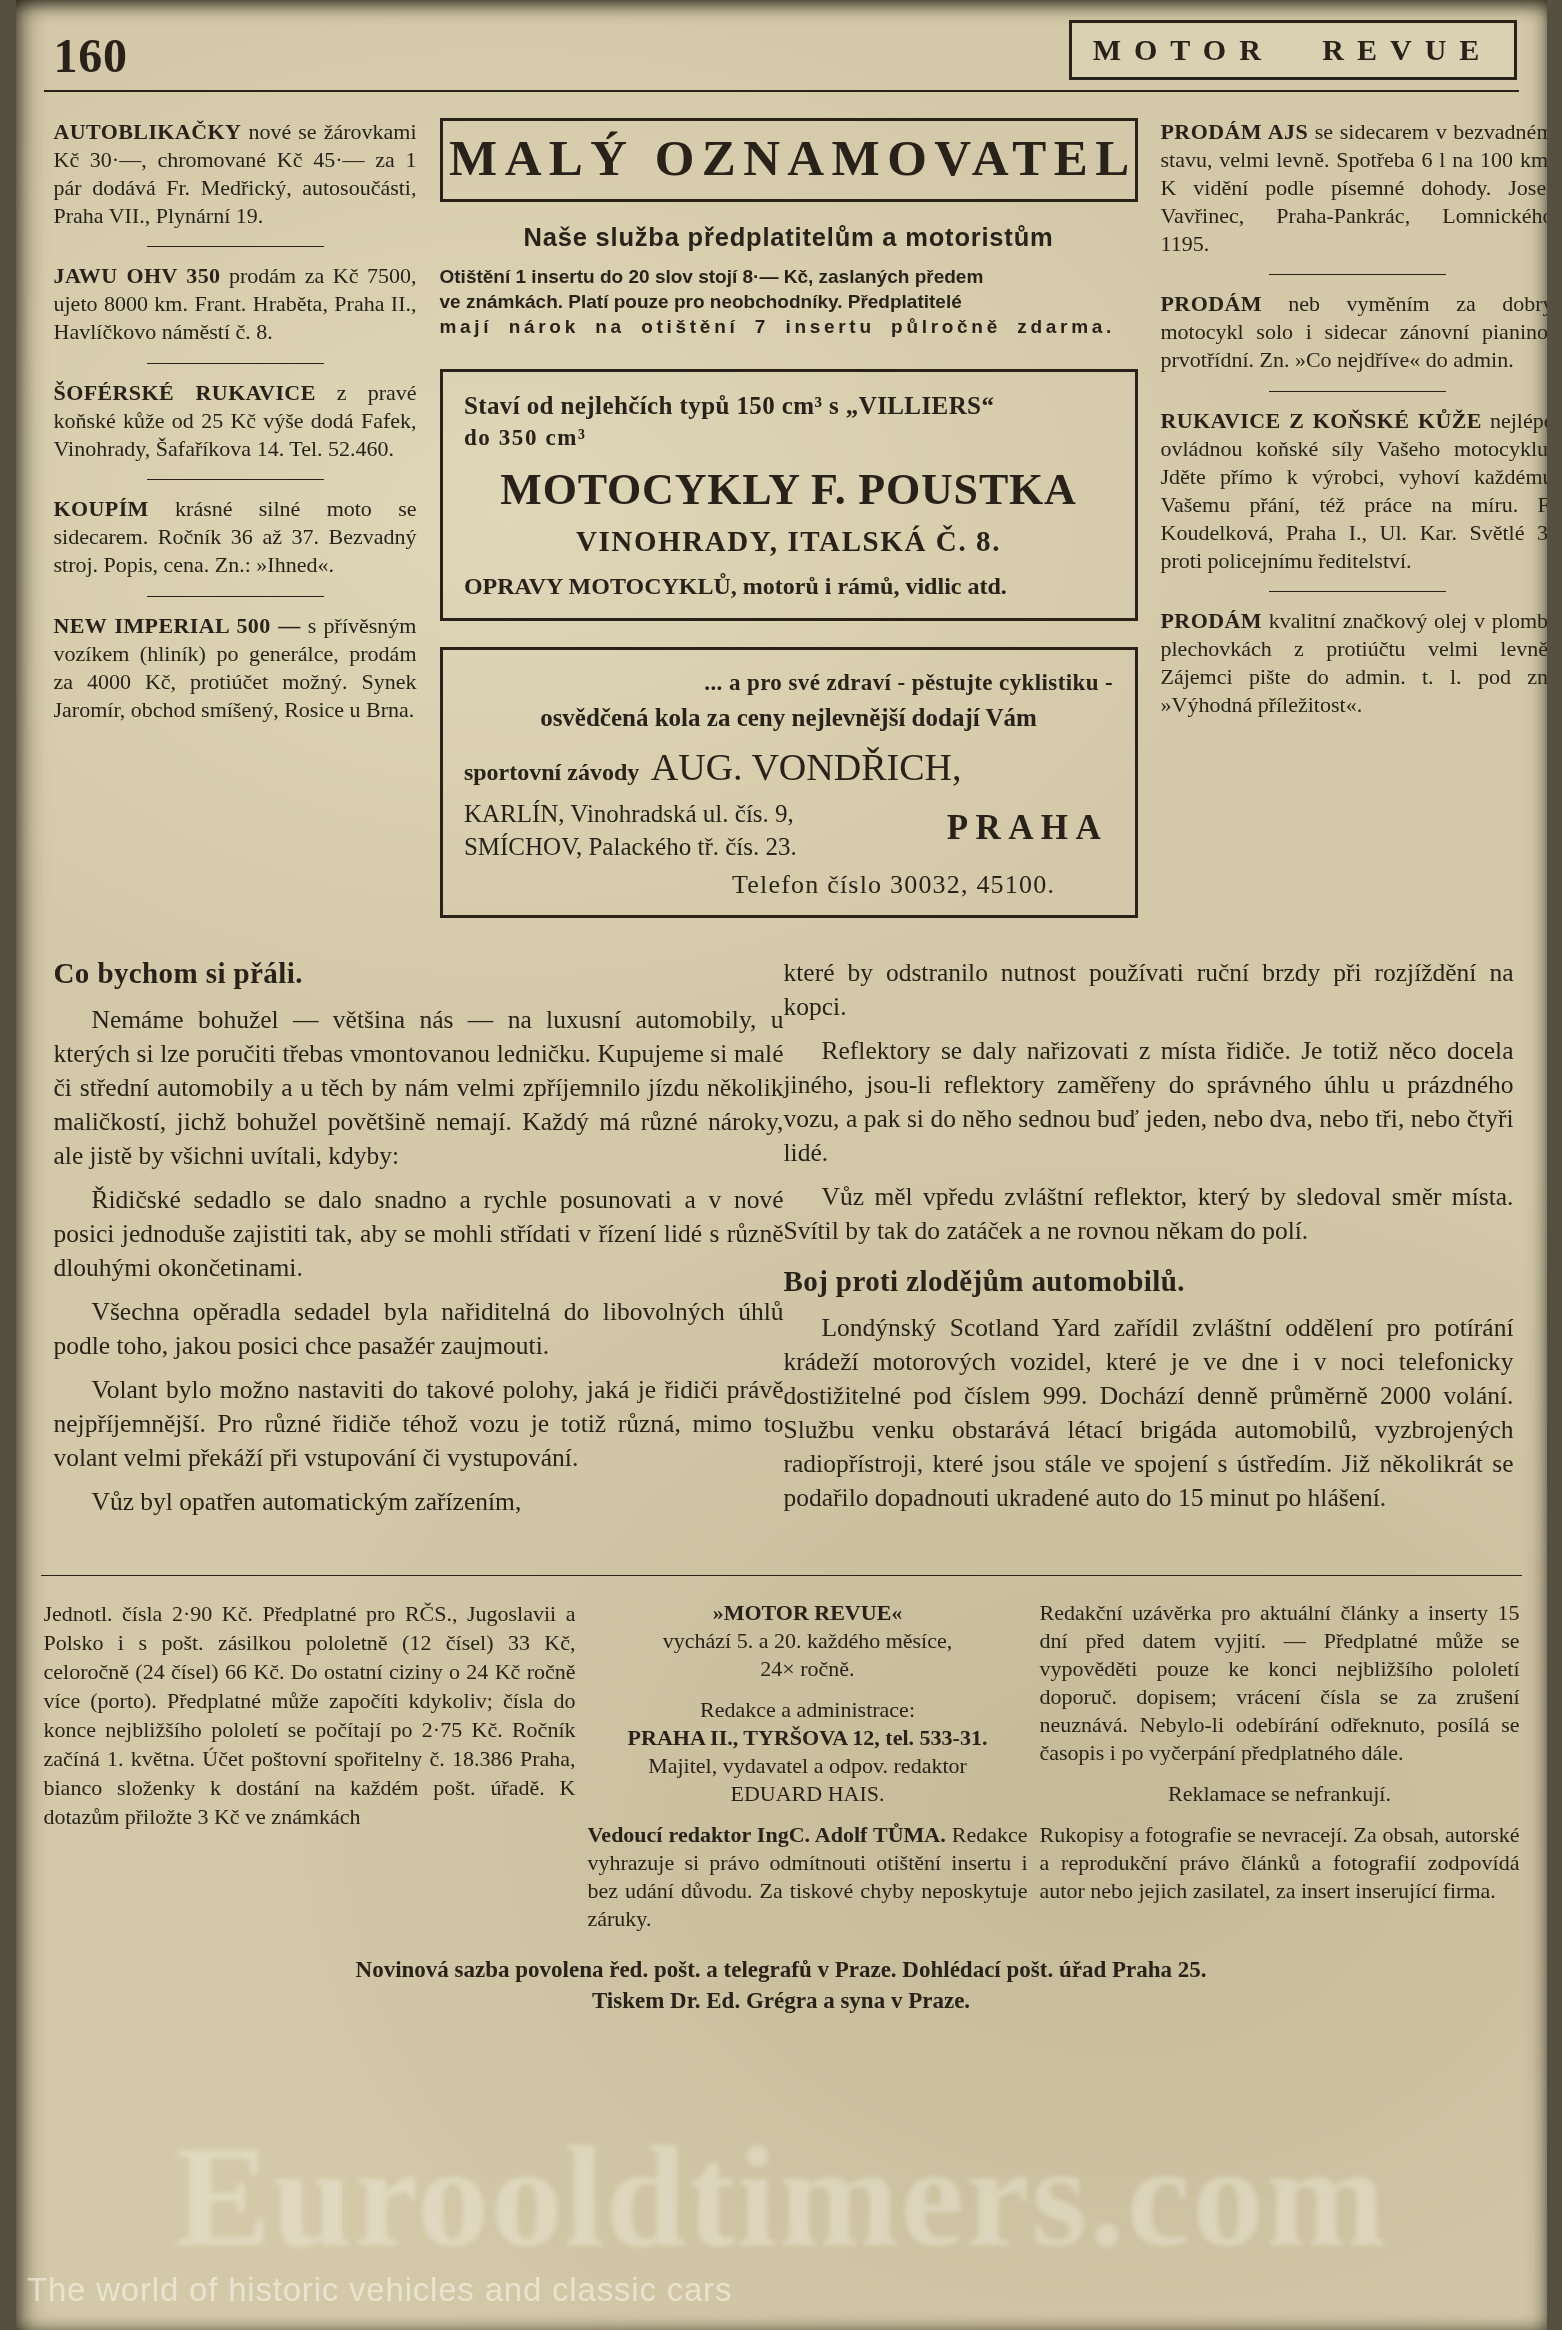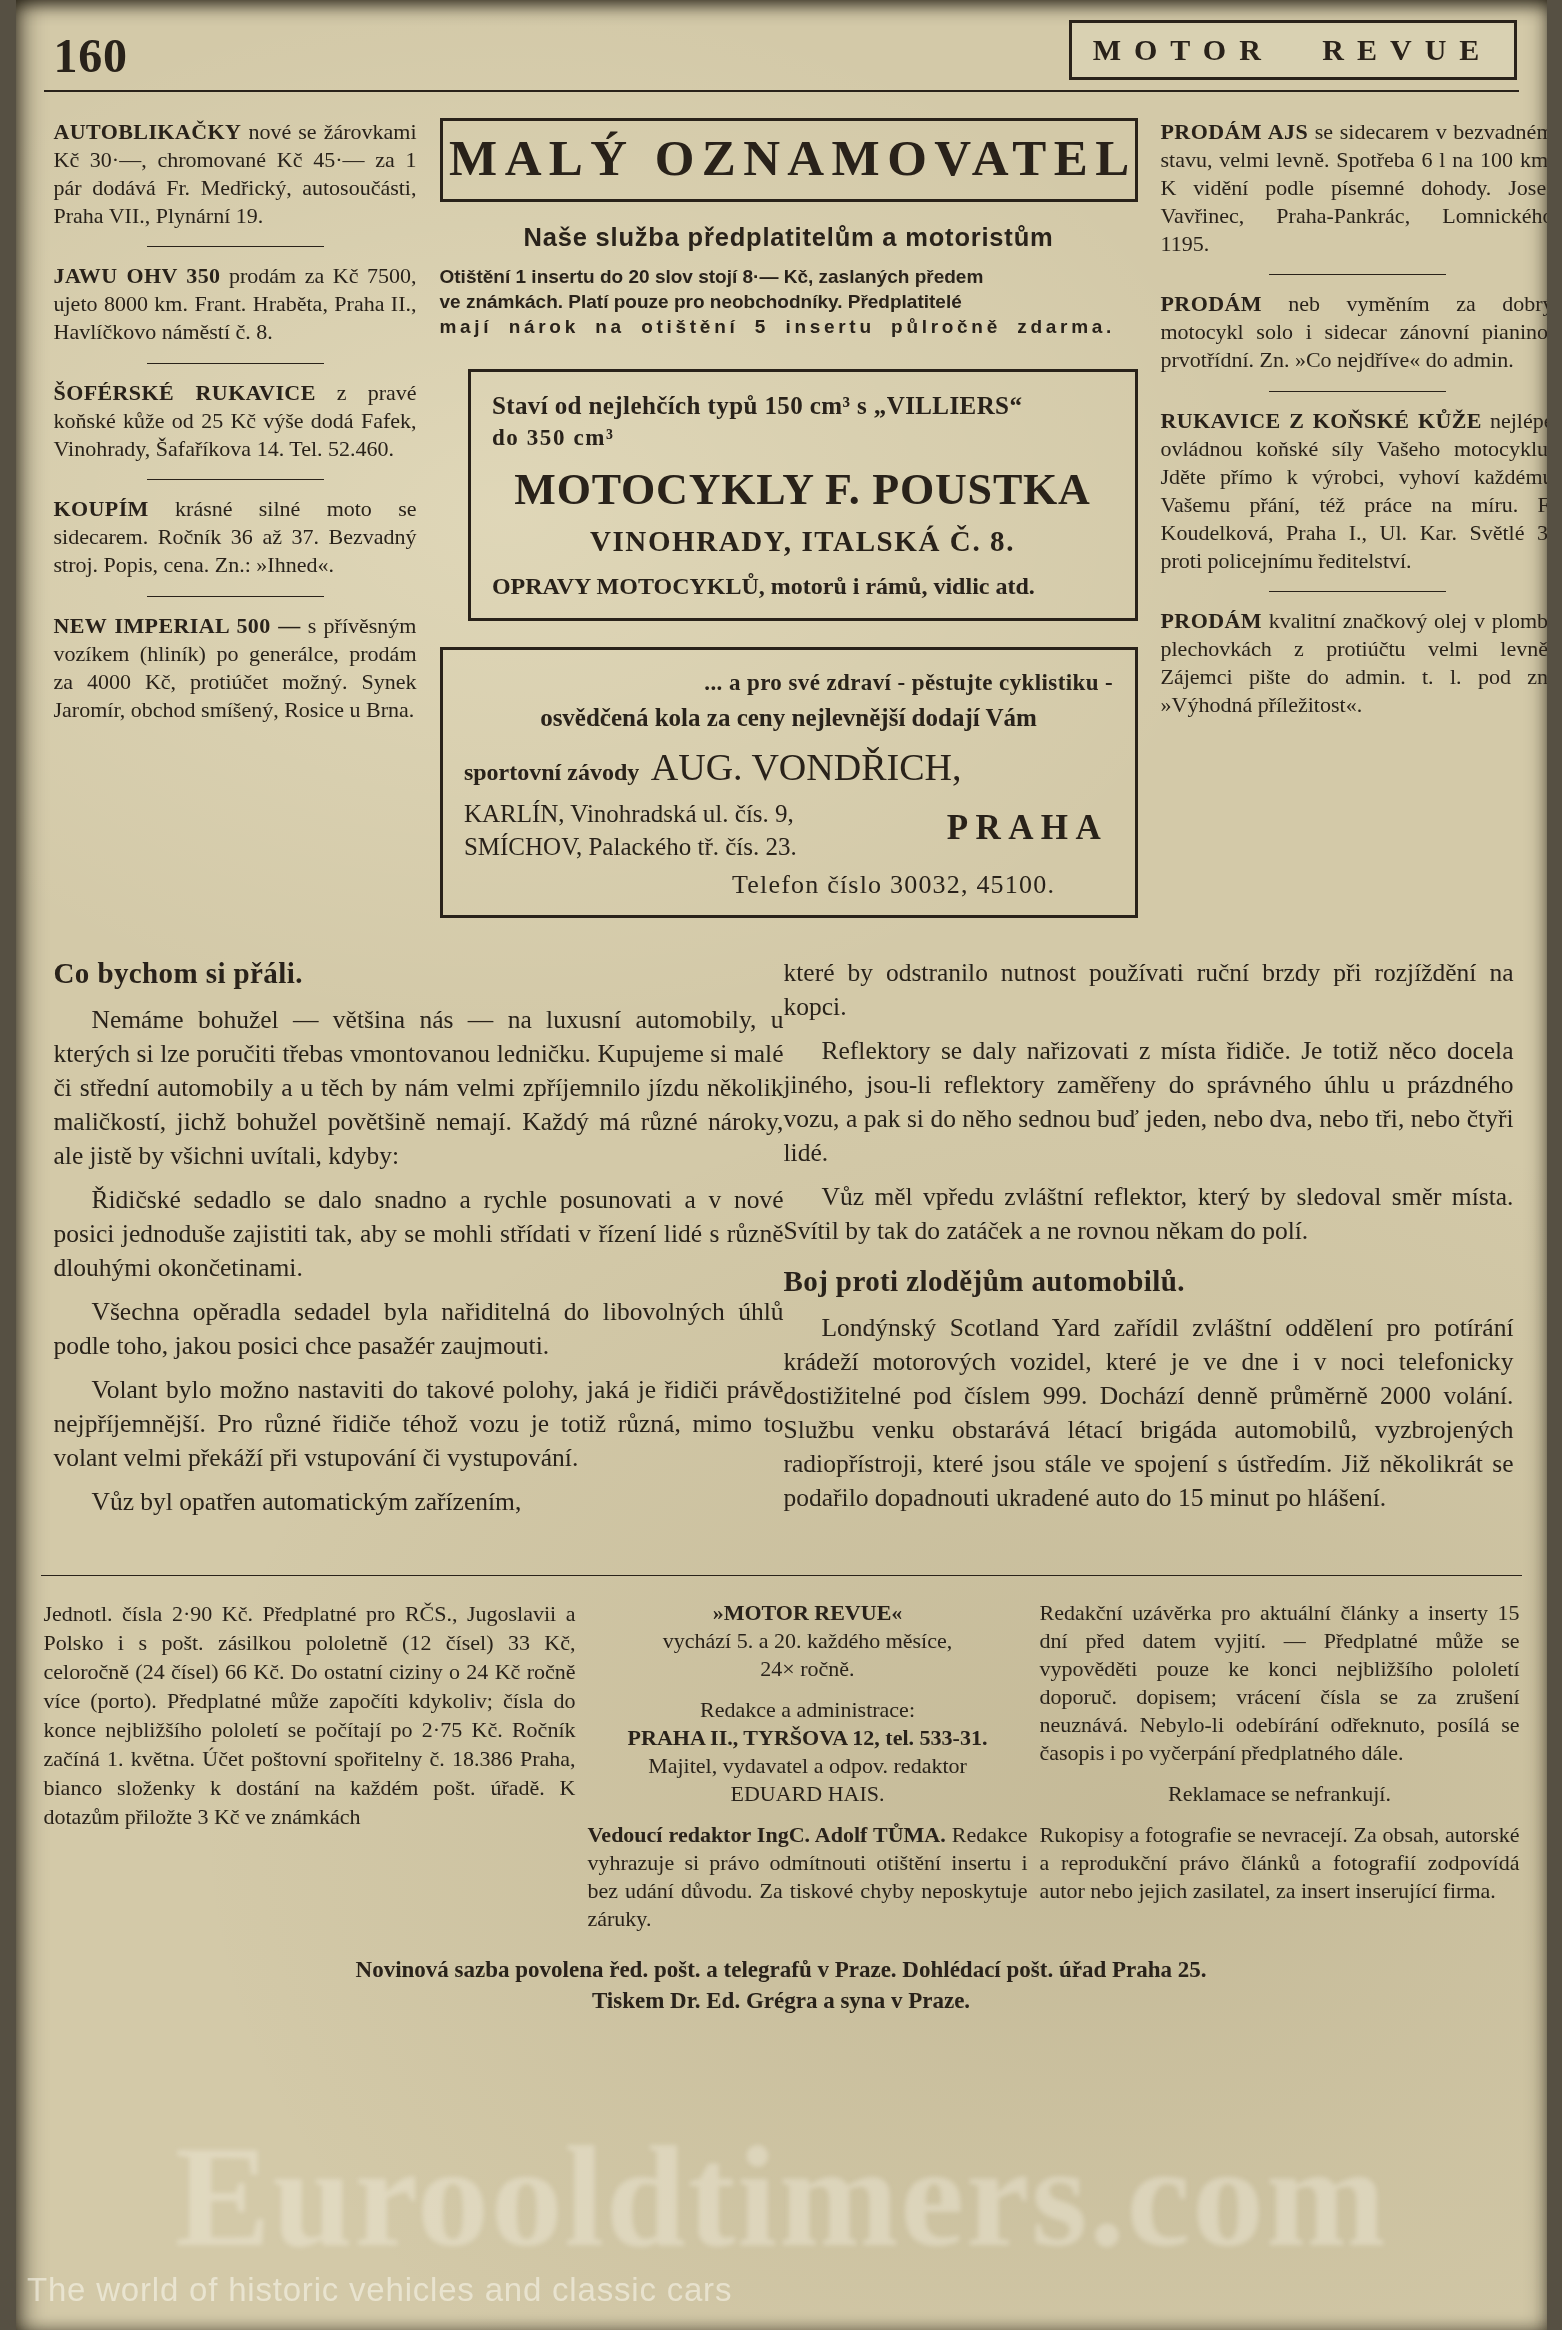--- a/index.html
+++ b/index.html
@@ -36,21 +36,21 @@
   .ad-lead { font-weight: bold; letter-spacing: 0.4px; }
   .ad-sep { width: 177px; margin: 16.4px auto 15px; border-top: 1.6px solid #29221a; }
 
   .ozn-box { border: 3.3px solid #29221a; padding: 8.2px 6.6px 11.5px; text-align: center; }
   .ozn-title { font-size: 51px; font-weight: bold; letter-spacing: 7.4px; white-space: nowrap; }
   .ozn-sub { margin-top: 21.4px; text-align: center; font-family: "Liberation Sans", "DejaVu Sans", sans-serif; font-weight: bold; font-size: 25.5px; letter-spacing: 0.8px; }
   .ozn-small { margin-top: 11.5px; font-family: "Liberation Sans", "DejaVu Sans", sans-serif; font-weight: bold; font-size: 19px; line-height: 25px; }
   .ozn-small .sp { letter-spacing: 3.7px; word-spacing: 7.4px; }
 
   .adbox { border: 3.3px solid #29221a; }
-  .poustka { margin-top: 30px; padding: 20px 21.4px 18px; margin-left: 28px; }
+  .poustka { margin-top: 30px; padding: 20px 21.4px 18px; }
   .p-intro { font-size: 25px; font-weight: bold; letter-spacing: 0.4px; }
   .p-intro2 { font-size: 23px; font-weight: bold; margin-top: 5px; letter-spacing: 1.6px; }
   .p-title { font-size: 44px; font-weight: bold; text-align: center; margin-top: 13px; letter-spacing: 0.8px; white-space: nowrap; }
   .p-addr { font-size: 29px; font-weight: bold; text-align: center; margin-top: 10px; letter-spacing: 1.6px; }
   .p-serv { font-size: 24px; font-weight: bold; margin-top: 15px; }
 
   .vond { margin-top: 26px; padding: 20px 21.4px 15px; }
   .v-line1 { font-size: 23px; font-weight: bold; text-align: right; letter-spacing: 0.4px; }
   .v-line2 { font-size: 25px; font-weight: bold; text-align: center; margin-top: 8.2px; }
   .v-namerow { margin-top: 13px; white-space: nowrap; }
@@ -119,21 +119,21 @@
     </div>
 
     <div>
       <div class="ozn-box">
         <div class="ozn-title">MALÝ OZNAMOVATEL</div>
       </div>
       <div class="ozn-sub">Naše služba předplatitelům a motoristům</div>
       <div class="ozn-small">
         <div>Otištění 1 insertu do 20 slov stojí 8·— Kč, zaslaných předem</div>
         <div>ve známkách. Platí pouze pro neobchodníky. Předplatitelé</div>
-        <div class="sp">mají nárok na otištění 5 insertu půlročně zdarma.</div>
+        <div class="sp">mají nárok na otištění 7 insertu půlročně zdarma.</div>
       </div>
 
       <div class="adbox poustka">
         <div class="p-intro">Staví od nejlehčích typů 150 cm³ s „VILLIERS“</div>
         <div class="p-intro2">do 350 cm³</div>
         <div class="p-title">MOTOCYKLY F. POUSTKA</div>
         <div class="p-addr">VINOHRADY, ITALSKÁ Č. 8.</div>
         <div class="p-serv">OPRAVY MOTOCYKLŮ, motorů i rámů, vidlic atd.</div>
       </div>
 

